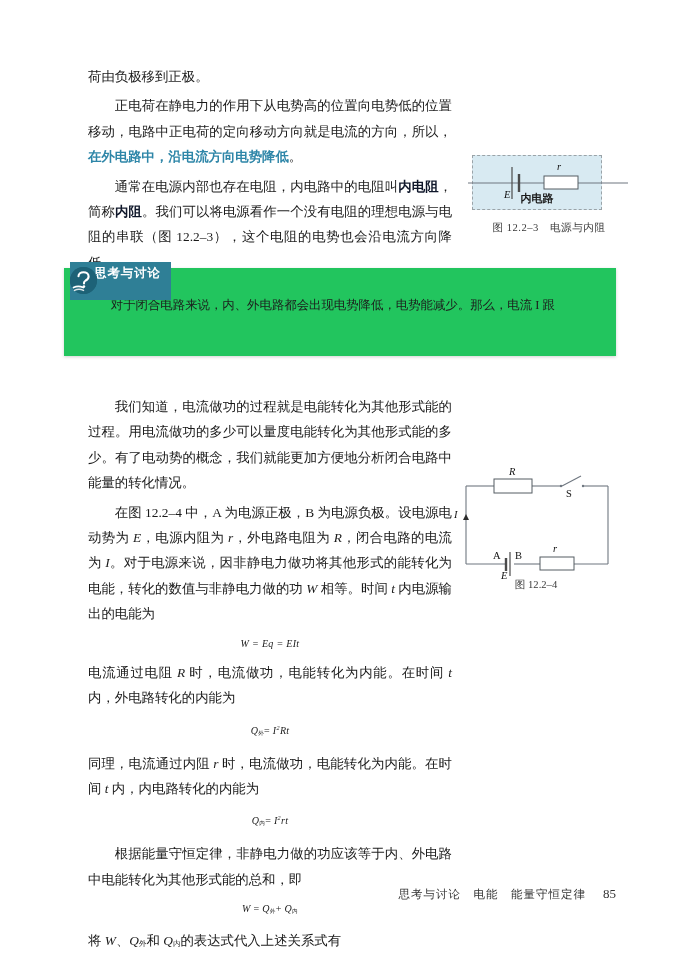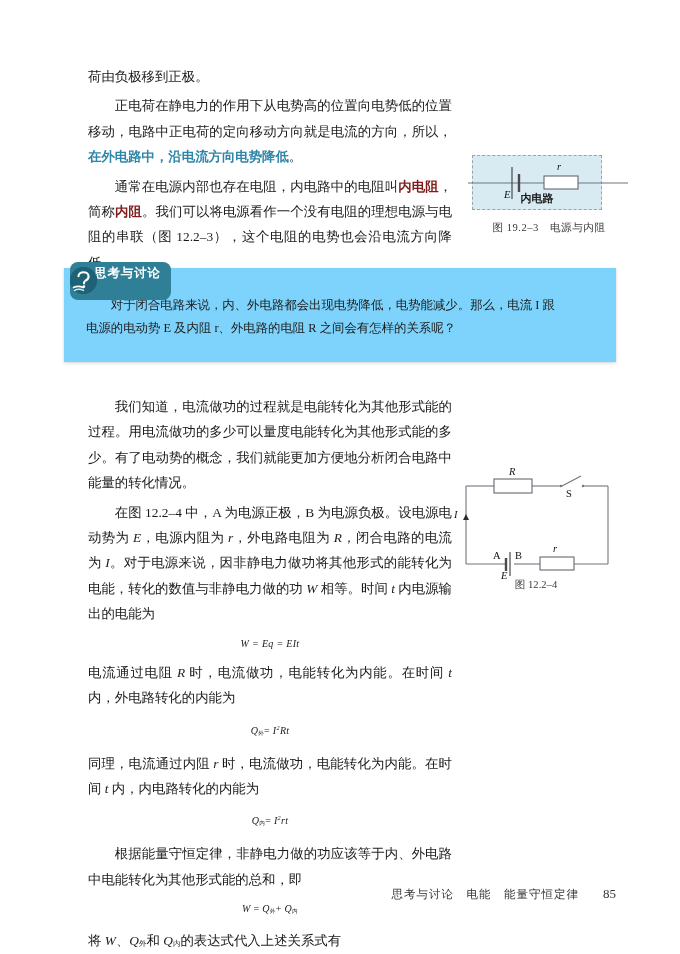--- a/index.html
+++ b/index.html
@@ -19,21 +19,21 @@
     left:84px;
     width:372px;
     font-size:13.4px;
     line-height:25.4px;
     text-align:justify;
     color:#1a1a1a;
   }
   .col p{margin:4px;}
   .ind{text-indent:2em;}
   .hl{color:#2e86a8;font-weight:bold;}
-  .hl2{color:#7f1d1d;font-weight:bold;}
+  .hl2{color:#0f172a;font-weight:bold;}
 
   .eq{
     text-align:center;
     font-family:"Liberation Serif","DejaVu Serif",serif;
     font-style:italic;
     font-size:10px;
     line-height:25.4px;
     margin:0;
     letter-spacing:.3px;
   }
@@ -41,40 +41,40 @@
   sup{font-size:.62em;vertical-align:super;font-style:italic;}
   sub.cn{font-size:.56em;vertical-align:-.18em;font-style:normal;
          font-family:"Liberation Sans","DejaVu Sans",sans-serif;}
   .it{font-style:italic;}
 
   
   .think-wrap{
     position:absolute;left:64px;top:268px;width:552px;
   }
   .think-box{
-    background:#7dd3fc;
+    background:#22c55e;
     box-shadow:0 1px 3px rgba(0,0,0,.18);
     padding:26px 20px 22px 22px;
     box-sizing:border-box;
     min-height:88px;
   }
   .think-head{
     position:absolute;left:6px;top:0px;
     display:flex;align-items:center;height:26px;z-index:5;
   }
   .think-badge{
     height:38px;
     background:#2f7f96;
     color:#ffffff;
     font-family:"Liberation Sans","DejaVu Sans",sans-serif;
     font-weight:bold;
     font-size:12.4px;
     line-height:23px;
     padding:0 10px 0 24px;
-    border-radius:8px;
+    border-radius:0;
     letter-spacing:1px;
     white-space:nowrap;
   }
   .think-icon{
     position:absolute;left:0;top:-1px;
     width:27px;height:27px;border-radius:50%;
     background:#1d6277;
     z-index:6;
   }
   .think-icon svg{display:block;}
@@ -110,21 +110,21 @@
   .fig2 .cap{position:absolute;left:0;top:112px;width:200px;}
 
   
   .footer{
     position:absolute;left:0;top:886px;width:680px;
     text-align:right;padding-right:64px;box-sizing:border-box;
     font-size:11.5px;color:#333;
     font-family:"Liberation Serif","DejaVu Serif",serif;
   }
   .footer .ft{letter-spacing:1px;}
-  .footer .pg{font-size:13px;margin-left:24px;letter-spacing:0;}
+  .footer .pg{font-size:13px;margin-left:17px;letter-spacing:0;}
 </style>
 </head>
 <body>
 
 <div class="page">
 
   <div class="col" style="top:60px;">
     <p><span>荷由负极移到正极。</span></p>
     <p class="ind"><span>正电荷在静电力的作用下从电势高的位置向电势低的位置移动，电路中正电荷的定向移动方向就是电流的方向，所以，</span><span class="hl">在外电路中，沿电流方向电势降低</span><span>。</span></p>
     <p class="ind"><span>通常在电源内部也存在电阻，内电路中的电阻叫</span><span class="hl2">内电阻</span><span>，简称</span><span class="hl2">内阻</span><span>。我们可以将电源看作一个没有电阻的理想电源与电阻的串联（图 12.2–3），这个电阻的电势也会沿电流方向降低。</span></p>
@@ -137,28 +137,27 @@
       <line x1="0" y1="28" x2="160" y2="28" stroke="#6f7780" stroke-width="1.1"></line>
 
       <line x1="44" y1="12" x2="44" y2="44" stroke="#4a4a4a" stroke-width="1.2"></line>
       <line x1="51" y1="19" x2="51" y2="37" stroke="#4a4a4a" stroke-width="2.4"></line>
 
       <rect x="76" y="21" width="34" height="13" fill="#ffffff" stroke="#555c63" stroke-width="1"></rect>
     </svg>
     <div style="position:absolute;left:36px;top:34px;font-size:10.5px;font-style:italic;font-family:'Liberation Serif',serif;color:#111;">E</div>
     <div style="position:absolute;left:89px;top:6px;font-size:10.5px;font-style:italic;font-family:'Liberation Serif',serif;color:#111;">r</div>
     <div class="innerlabel">内电路</div>
-    <div class="cap">图 19.2–3　电源与内阻</div>
+    <div class="cap">图 12.2–3　电源与内阻</div>
   </div>
 
   <div class="think-wrap">
     <div class="think-box">
       <p class="think-text">
         <span class="ind2">对于闭合电路来说，内、外电路都会出现电势降低，电势能减少。那么，电流 I 跟</span>
-        <span>电源的电动势 E 及内阻 r、外电路的电阻 R 之间会有怎样的关系呢？</span>
       </p>
     </div>
     <div class="think-head">
       <div class="think-badge">思考与讨论</div>
       <div class="think-icon">
         <svg width="27" height="27" viewBox="0 0 27 27">
           <circle cx="13.5" cy="13.5" r="13.5" fill="#1d6277"></circle>
           <path d="M8.5 9.2c0-2.3 2.2-4 5-4 2.9 0 5.1 1.8 5.1 4.2 0 2-1.3 3.1-2.9 4.1-1.2.8-1.7 1.3-1.7 2.3v.7" stroke="#ffffff" stroke-width="2.1" fill="none" stroke-linecap="round"></path>
           <circle cx="13.9" cy="19.6" r="1.35" fill="#ffffff"></circle>
           <path d="M3.5 20.5c3.2-1.6 6.5-1.6 9.7 0" stroke="#ffffff" stroke-width="1.7" fill="none" stroke-linecap="round"></path>

